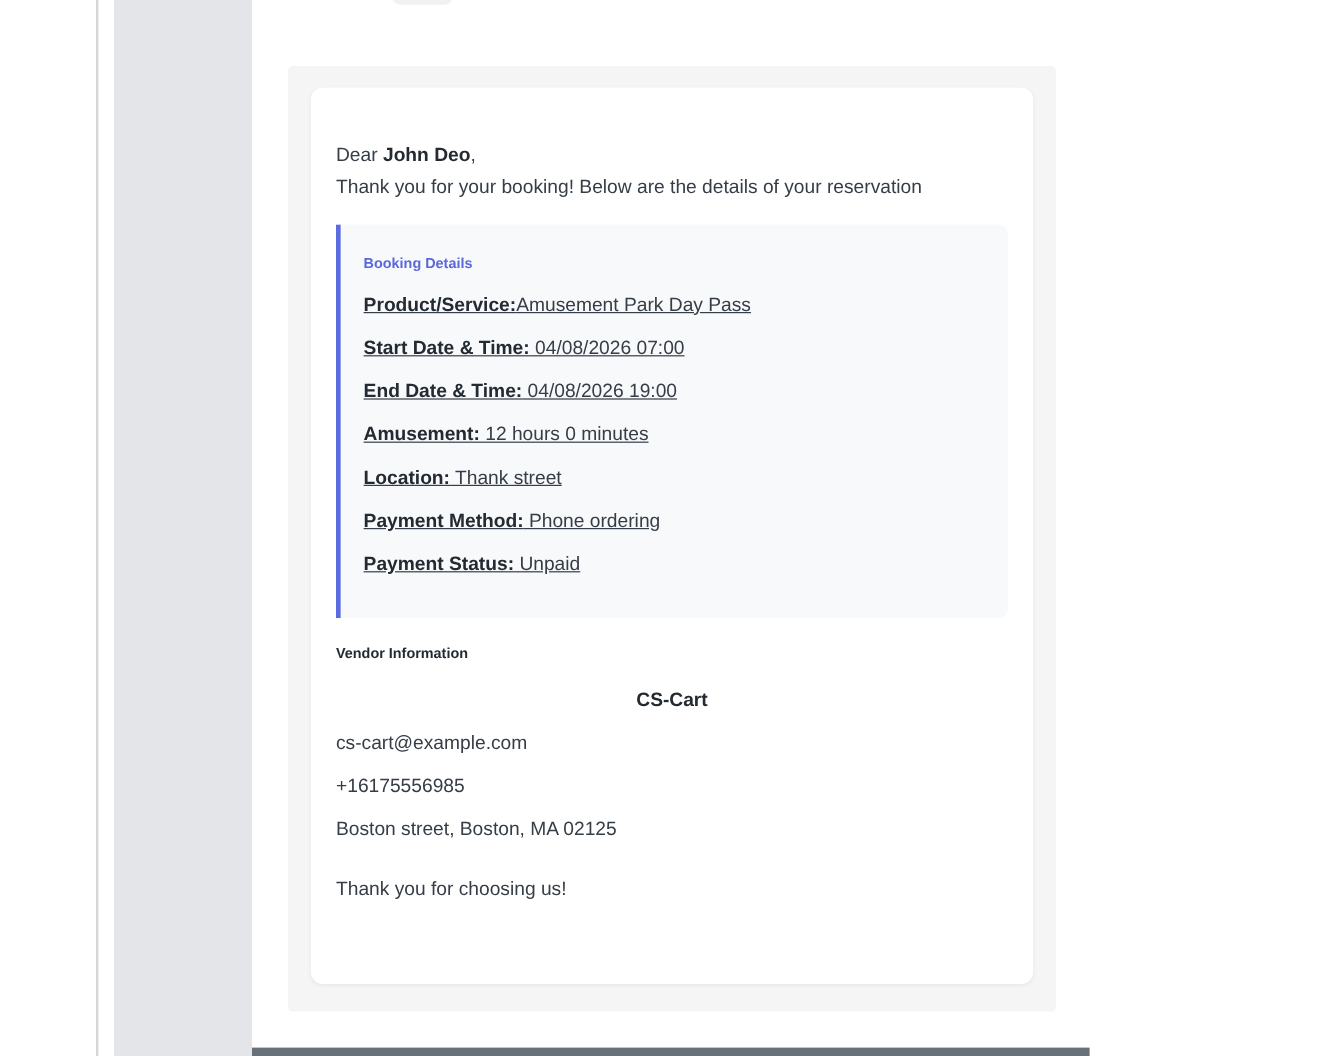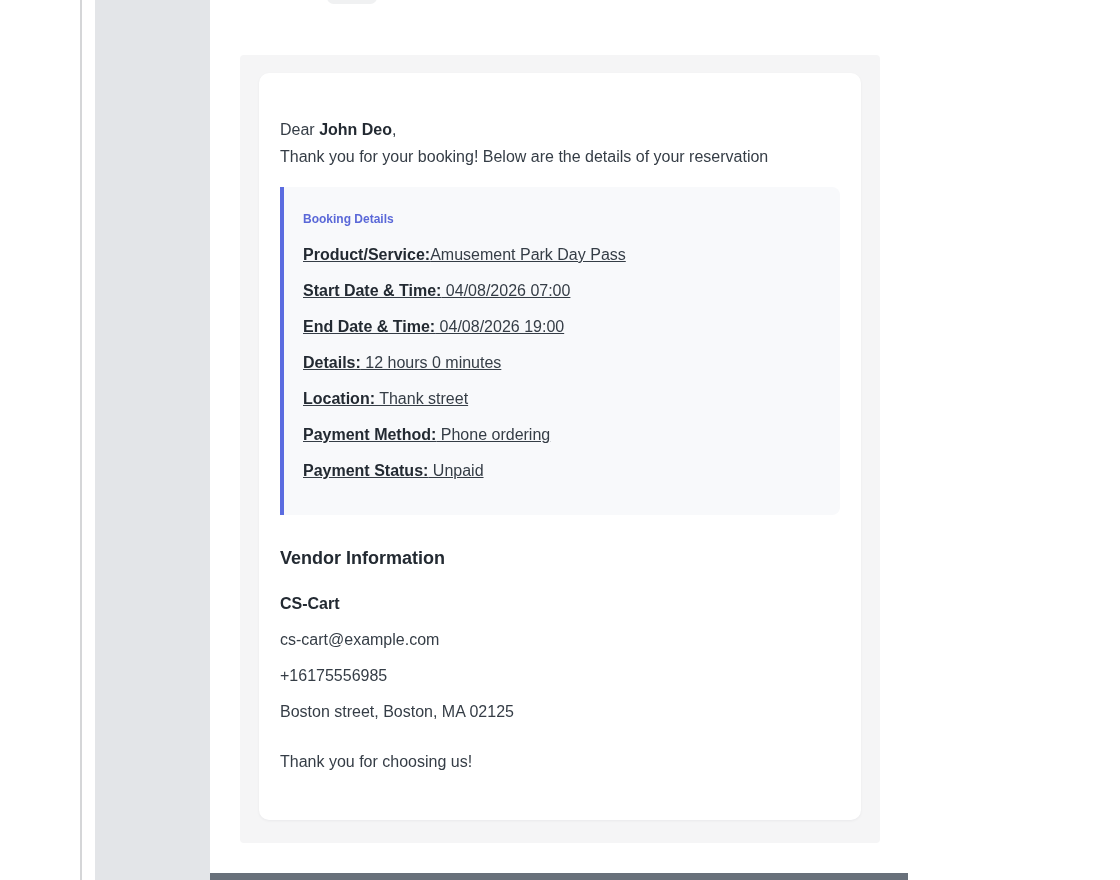--- a/index.html
+++ b/index.html
@@ -66,25 +66,25 @@
     padding: 20px 19px 20px 19px;
   }
   .details-title {
     font-size: 12px; line-height: 24px;
     font-weight: 700;
     color: var(--accent-text, #5a68d8);
     margin-bottom: 12px;
   }
   .detail-row { font-size: 16px; line-height: 24px; margin-bottom: 12px; text-decoration: underline; }
   .vendor-title {
-    font-size: 18px; line-height: 26px;
+    font-size: 12px; line-height: 26px;
     font-weight: 700; color: #232a32;
-    margin-top: 30px;
+    margin-top: 16px;
   }
-  .vendor-name { margin-top: 21px; font-weight: 700; color: #232a32; }
+  .vendor-name { margin-top: 15px; font-weight: 700; color: #232a32; text-align: center; }
   .vendor-line { margin-top: 12px; }
   .closing { margin-top: 26px; }
   .footer-bar {
     position: absolute;
     left: 0; top: 873px;
     width: 698px; height: 7px;
     background: var(--footer-bar, #68707a);
   }
 </style>
 </head>
@@ -102,21 +102,21 @@
           <p><span class="pre">Dear </span><strong>John Deo</strong><span>,</span></p>
 
           <p class="intro">Thank you for your booking! Below are the details of your reservation</p>
 
           <div class="details-box">
             <div class="details-title">Booking Details</div>
 
             <p class="detail-row"><strong>Product/Service:</strong><span class="pre">Amusement Park Day Pass</span></p>
             <p class="detail-row"><strong>Start Date &amp; Time:</strong><span class="pre"> 04/08/2026 07:00</span></p>
             <p class="detail-row"><strong>End Date &amp; Time:</strong><span class="pre"> 04/08/2026 19:00</span></p>
-            <p class="detail-row"><strong>Details:</strong><span class="pre"> 12 hours 0 minutes</span></p>
+            <p class="detail-row"><strong>Amusement:</strong><span class="pre"> 12 hours 0 minutes</span></p>
             <p class="detail-row"><strong>Location:</strong><span class="pre"> Thank street</span></p>
             <p class="detail-row"><strong>Payment Method:</strong><span class="pre"> Phone ordering</span></p>
             <p class="detail-row"><strong>Payment Status:</strong><span class="pre"> Unpaid</span></p>
           </div>
 
           <div class="vendor-title">Vendor Information</div>
           <p class="vendor-name">CS-Cart</p>
           <p class="vendor-line">cs-cart@example.com</p>
           <p class="vendor-line">+16175556985</p>
           <p class="vendor-line">Boston street, Boston, MA 02125</p>

